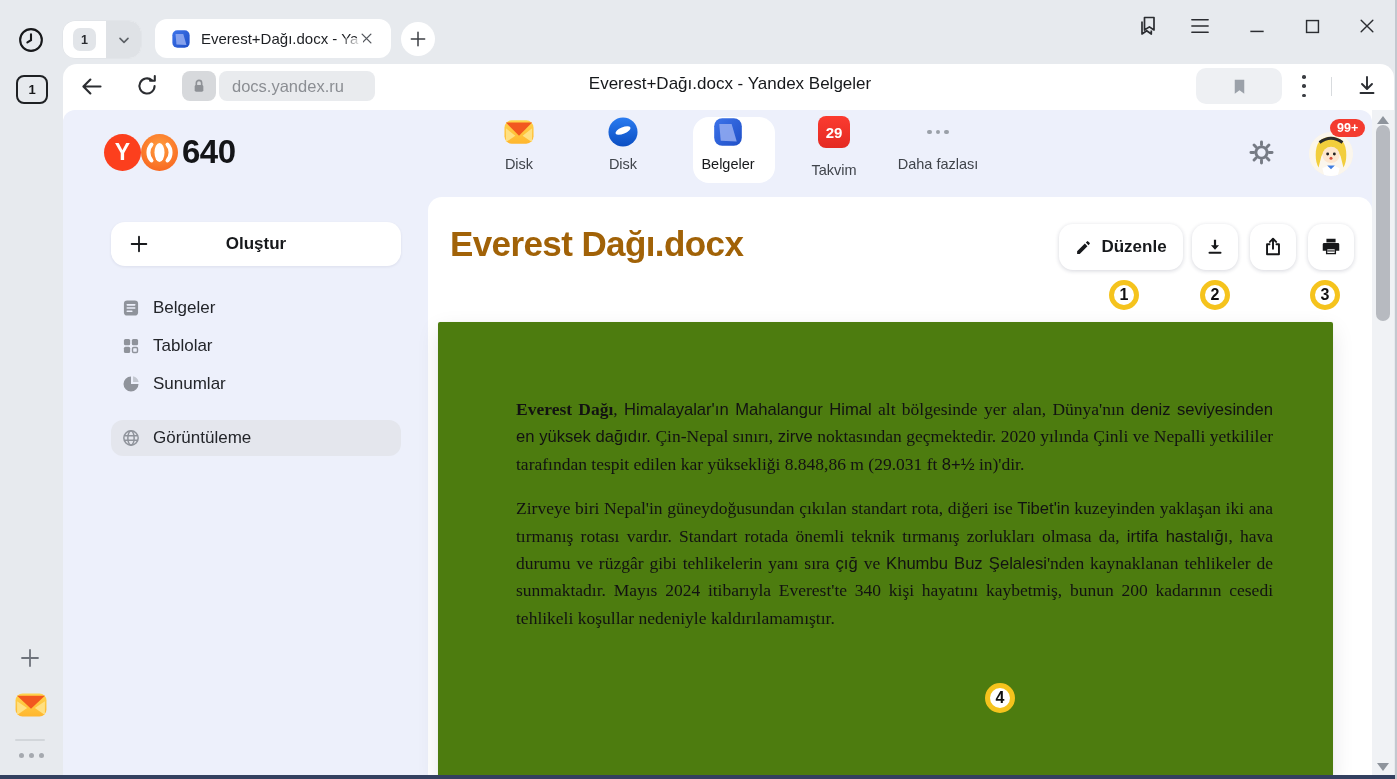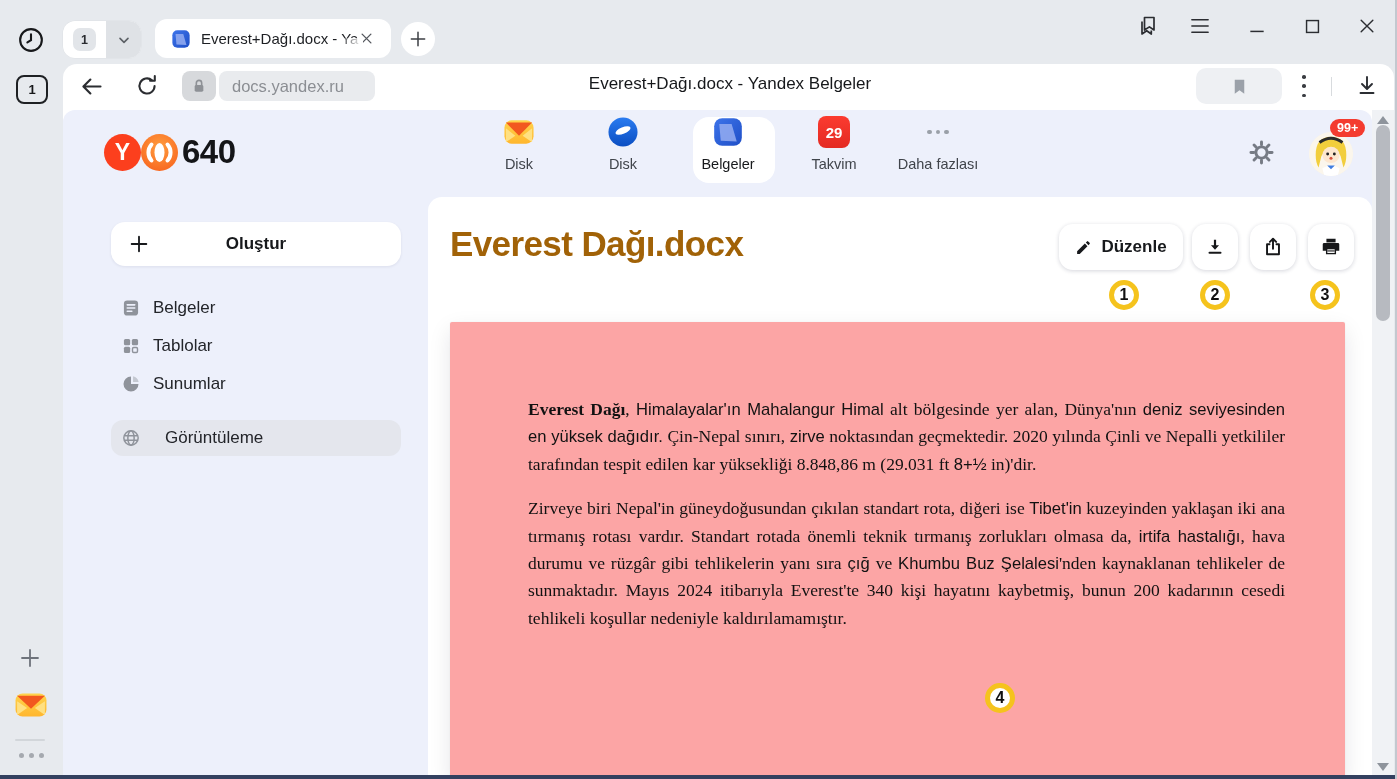--- a/index.html
+++ b/index.html
@@ -76,37 +76,37 @@
     padding:2px 7px;border-radius:10px;}
 
   
   #create-btn{left:111px;top:222px;width:290px;height:44px;background:#fff;border-radius:14px;
     box-shadow:0 1px 3px rgba(20,30,60,0.08);display:flex;align-items:center;}
   #create-btn .lbl{position:absolute;left:0;width:100%;text-align:center;font-size:17px;font-weight:600;color:#17191c;}
   #create-btn .plus{margin-left:17px;z-index:1;}
   .nav-item{left:111px;width:290px;height:36px;display:flex;align-items:center;border-radius:12px;}
   .nav-item .ic{margin-left:10px;width:20px;height:20px;}
   .nav-item .txt{margin-left:12px;font-size:17px;color:#23252a;}
-  #nav-goruntuleme{background:#e4e6ed;gap:12px;}
+  #nav-goruntuleme{background:#e4e6ed;}
 
   
   #main-white{left:428px;top:197px;width:944px;height:579px;background:#fff;border-radius:14px 14px 0 0;}
   #doc-title{left:450px;top:224px;font-size:35px;font-weight:800;letter-spacing:-0.6px;color:#a16207;}
   #edit-btn{left:1059px;top:224px;width:124px;height:46px;background:#fff;border-radius:14px;
     box-shadow:0 1px 4px rgba(20,30,60,0.18);display:flex;align-items:center;justify-content:center;gap:9px;
     font-size:17px;font-weight:600;color:#17191c;}
   .iconbtn{top:224px;width:46px;height:46px;background:#fff;border-radius:14px;
     box-shadow:0 1px 4px rgba(20,30,60,0.18);display:flex;align-items:center;justify-content:center;}
   #btn-download{left:1192px;} #btn-share{left:1250px;} #btn-print{left:1308px;}
   .marker{width:20px;height:20px;background:#fff;border:5px solid #f5c31d;border-radius:50%;
     display:flex;align-items:center;justify-content:center;font-size:16px;font-weight:800;color:#111;}
   #m1{left:1109px;top:280px;} #m2{left:1200px;top:280px;} #m3{left:1310px;top:280px;} #m4{left:985px;top:683px;}
 
   
-  #page{left:450px;top:322px;width:895px;height:457px;background:#fca5a5;border-radius:2px;
+  #page{left:438px;top:322px;width:895px;height:457px;background:#4d7c0f;border-radius:2px;
     box-shadow:0 0 2px rgba(0,0,0,0.06),0 8px 22px rgba(15,23,42,0.10);}
   #doc-text{position:absolute;left:78px;top:74px;width:757px;font-size:17.5px;line-height:27.4px;color:#121212;
     text-align:justify;font-family:"Liberation Serif",serif;}
   #doc-text p{margin:0 0 17px 0;}
   .sf{font-family:"Liberation Sans",sans-serif;font-size:16.6px;}
   .bold{font-weight:700;}
 
   
   #pager{left:823px;top:670px;width:150px;height:55px;background:#6e6e6e;border-radius:28px;display:flex;align-items:center;}
   #pager .num{width:74px;text-align:center;color:#fff;font-size:16.5px;}
@@ -315,21 +315,21 @@
         <stop offset="0" stop-color="#3d74ea"></stop>
             <stop offset="1" stop-color="#1f4fc7"></stop>
           </linearGradient>
         </defs>
       <rect x="3" y="3" width="38" height="38" rx="11" fill="url(#cg2)"></rect>
       <path d="M10 11h17l7 24-22-1z" fill="#8fa8ef" opacity="0.9"></path>
     </svg>
     <div class="label" style="color:#17191c;">Belgeler</div>
   </div>
 
-  <div class="abs app" style="left:782px;">
+  <div class="abs app" style="left:782px;gap:6px;">
     <div id="takvim-icon">29</div>
     <div class="label">Takvim</div>
   </div>
 
   <div class="abs app" style="left:886px;">
     <div id="more-dots">
         <i></i>
         <i></i>
         <i></i>
       </div>

